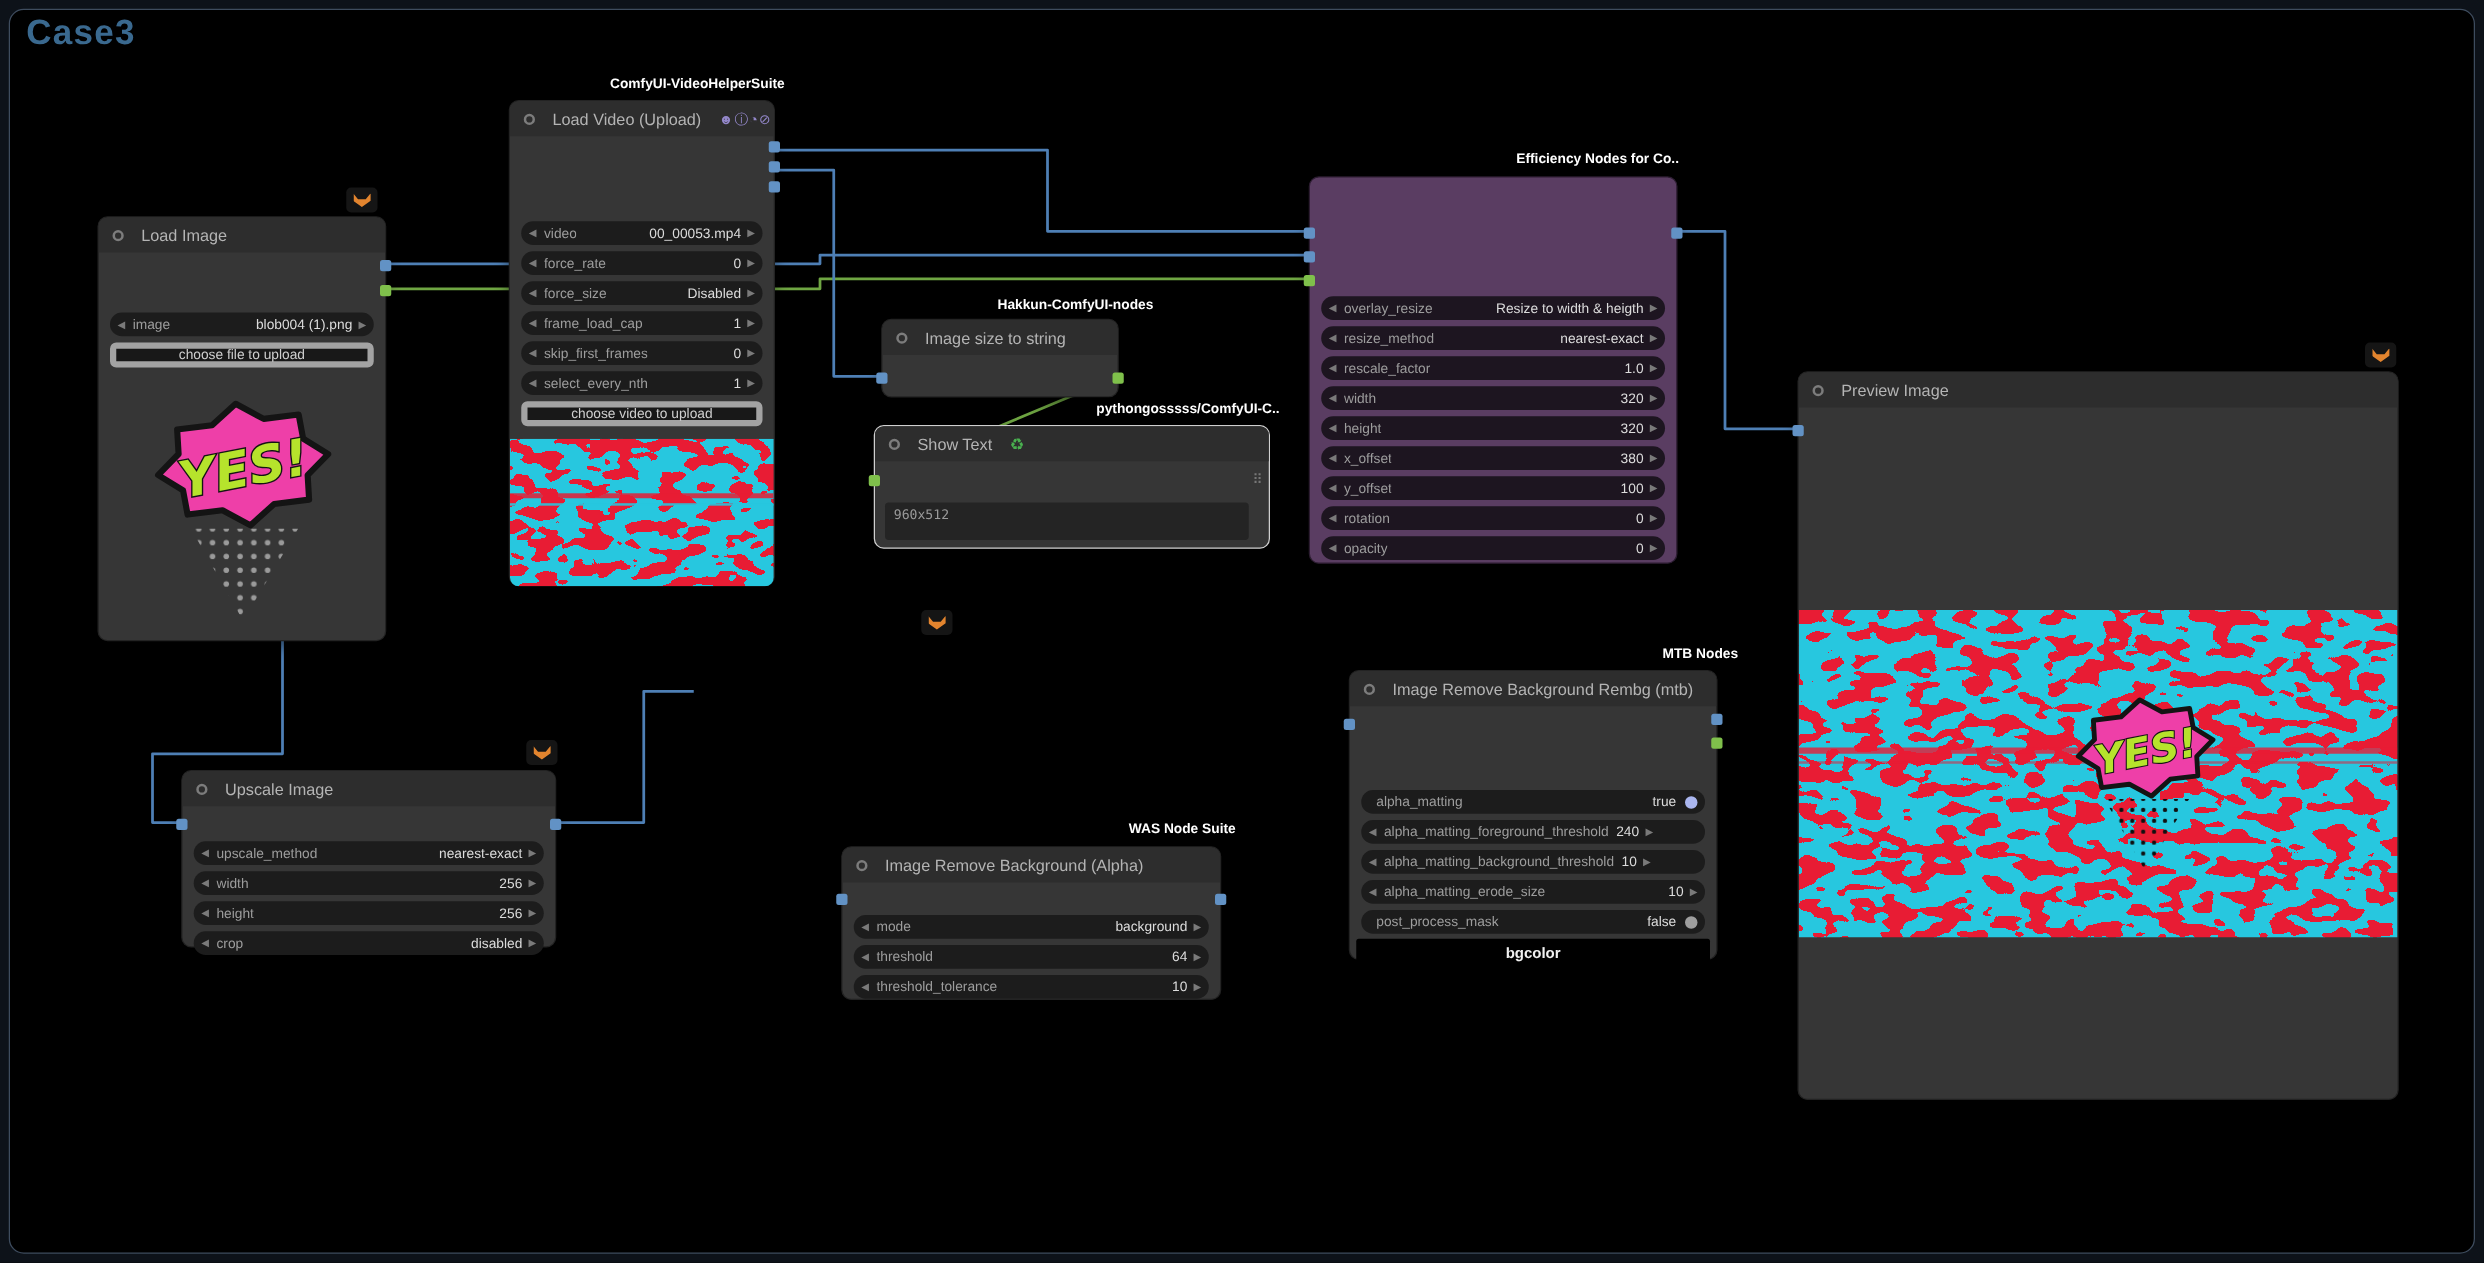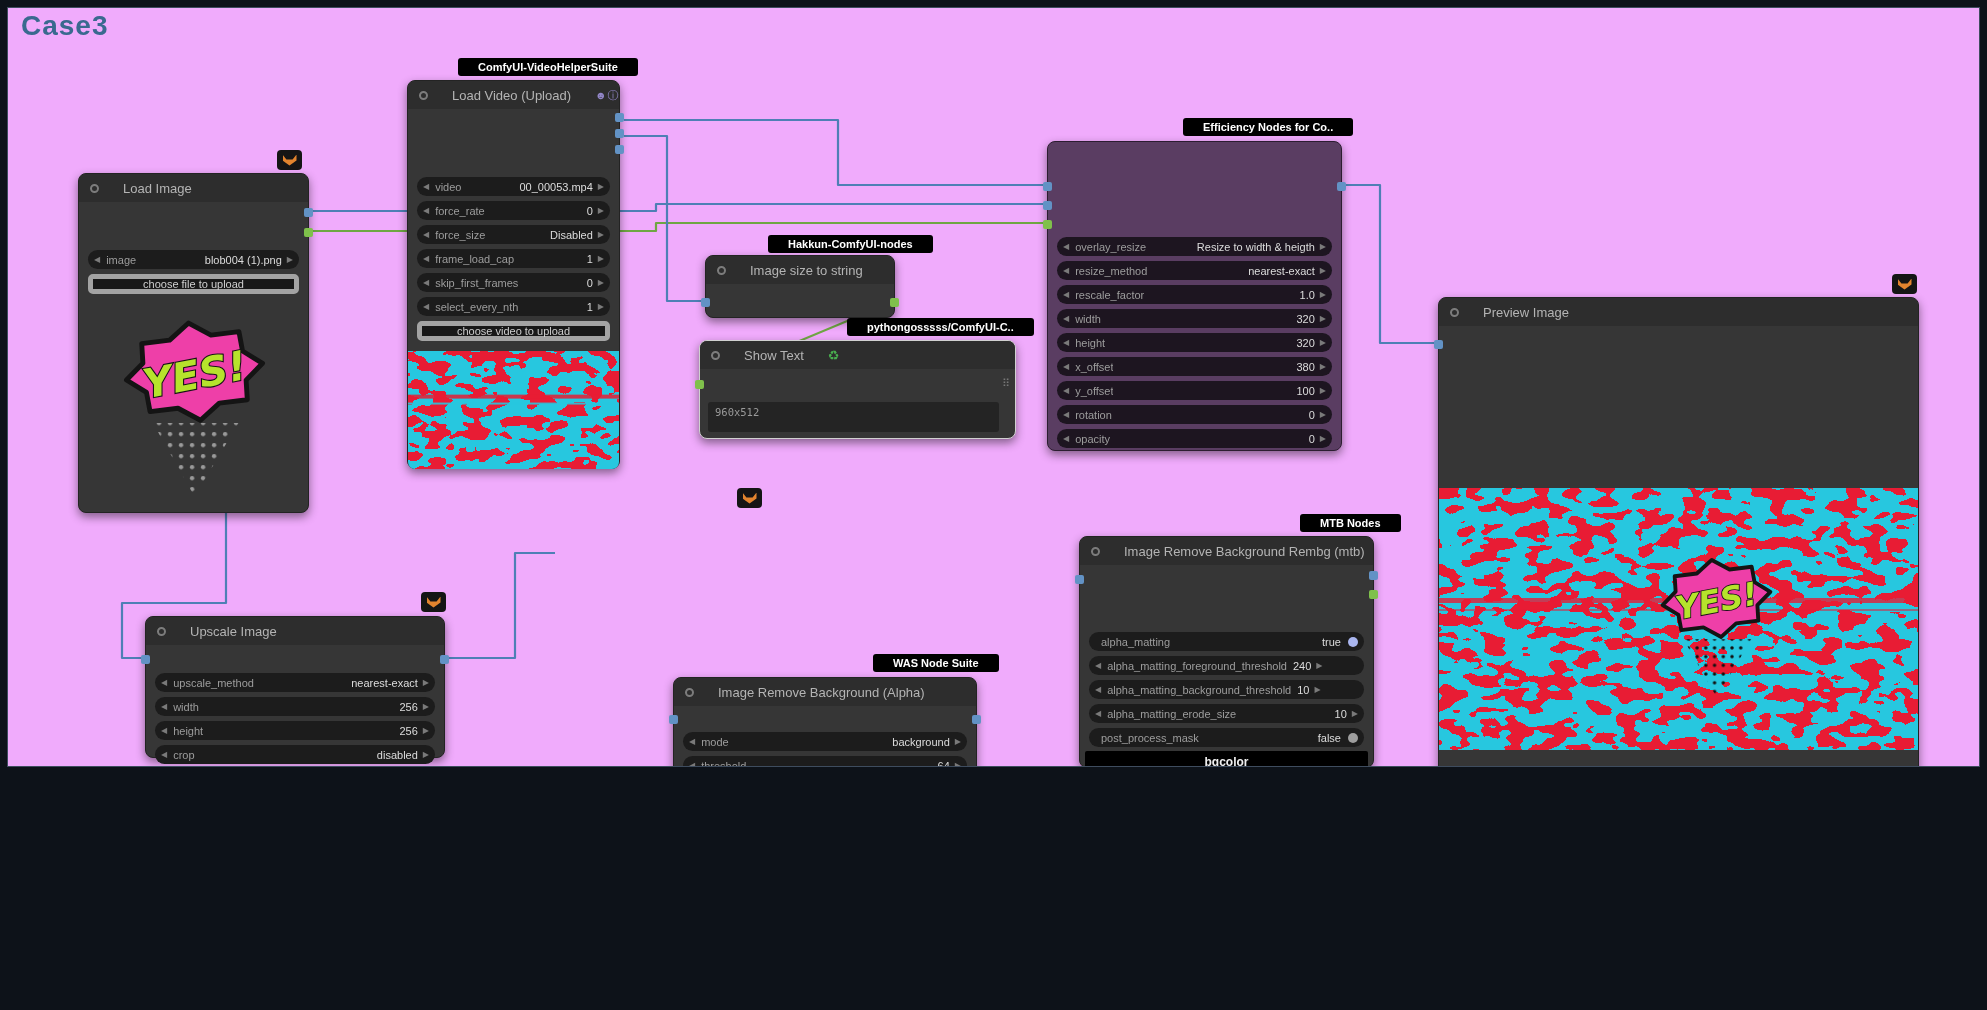--- a/index.html
+++ b/index.html
@@ -1,31 +1,31 @@
 <!DOCTYPE html>
 <html><head>
 <meta charset="utf-8">
 <style>
   * { margin:0; padding:0; box-sizing:border-box; }
   html,body { width:1987px; height:1010px; background:#0d1219; overflow:hidden;
               font-family:"Liberation Sans", sans-serif; }
-  .canvas { position:absolute; left:7px; top:7px; width:1973px; height:760px;
-            background:#f0abfc; border:1px solid #3e4c5e; border-radius:0; overflow:hidden; }
+  .canvas { position:absolute; left:7px; top:7px; width:1973px; height:996px;
+            background:#000000; border:1px solid #3e4c5e; border-radius:12px; overflow:hidden; }
   .page-title { position:absolute; left:13px; top:2px; font-size:28px; font-weight:bold;
                 color:#3a698f; letter-spacing:1px; z-index:6; }
 
   .wires { position:absolute; left:0; top:0; z-index:0; }
   .wblue { fill:none; stroke:#4e7fb5; stroke-width:2.2; stroke-linejoin:round; }
   .wgreen{ fill:none; stroke:#6fa643; stroke-width:2.2; stroke-linejoin:round; }
 
   .node { position:absolute; background:#363636; border:1px solid #232323; border-radius:8px;
           box-shadow:0 4px 10px rgba(0,0,0,.45); z-index:1; }
   .node.selected { border-color:#d0d0d0; }
   .node.purple { background:#5a3d62; border-color:#2c1d31; }
-  .nhead { height:28px; display:flex; align-items:center; gap:24px; padding:0 11px;
+  .nhead { height:28px; display:flex; align-items:center; gap:14px; padding:0 11px;
            background:#2d2d2d; border-radius:7px 7px 0 0; color:#b4b4b4; font-size:13px;
            white-space:nowrap; overflow:hidden; }
   .purple .nhead { background:#402b48; color:#d6cbdc; }
   .ndot { flex:0 0 auto; width:9px; height:9px; border-radius:50%; border:2px solid #7c7c7c; }
   .nsq  { flex:0 0 auto; width:9px; height:9px; background:#a09aa4; }
   .vhs-icons { color:#9387c9; font-size:11px; letter-spacing:1px; }
   .refresh { color:#49b04f; font-size:13px; }
   .grid-icon { position:absolute; right:5px; top:36px; color:#777; font-size:11px; }
 
   .widgets { position:absolute; left:9px; right:9px; display:flex; flex-direction:column; gap:5px; }
@@ -45,21 +45,21 @@
                  border-radius:2px; }
   .textarea { position:absolute; left:8px; right:16px; top:61px; height:30px; background:#242424;
               border-radius:3px; color:#9a9a9a; font-family:"DejaVu Sans Mono", monospace;
               font-size:10.5px; padding:4px 7px; }
 
   .slot { position:absolute; width:9px; height:9px; border-radius:2px; z-index:3; }
   .sl { left:-5px; } .sr { right:-5px; }
   .blue { background:#6292c5; } .green { background:#7fc04b; }
 
   .badge { position:absolute; background:#000; color:#fff; font-size:11px; font-weight:bold;
-           padding:3px 20px; border-radius:3px; white-space:nowrap; z-index:5; }
+           padding:3px 20px; border-radius:3px; white-space:nowrap; z-index:5;margin-left:10px; }
   .foxbadge { position:absolute; width:25px; height:20px; background:#151515; border-radius:4px;
               display:flex; align-items:center; justify-content:center; z-index:5; }
   .fox { width:14px; height:11px; background:#e2842e;
          clip-path:polygon(0 0,28% 45%,72% 45%,100% 0,100% 55%,50% 100%,0 55%); }
 
   .img-wrap { position:absolute; overflow:hidden; }
   .round-bottom { border-radius:0 0 7px 7px; }
   .sticker { position:absolute; }
 </style>
 </head>

